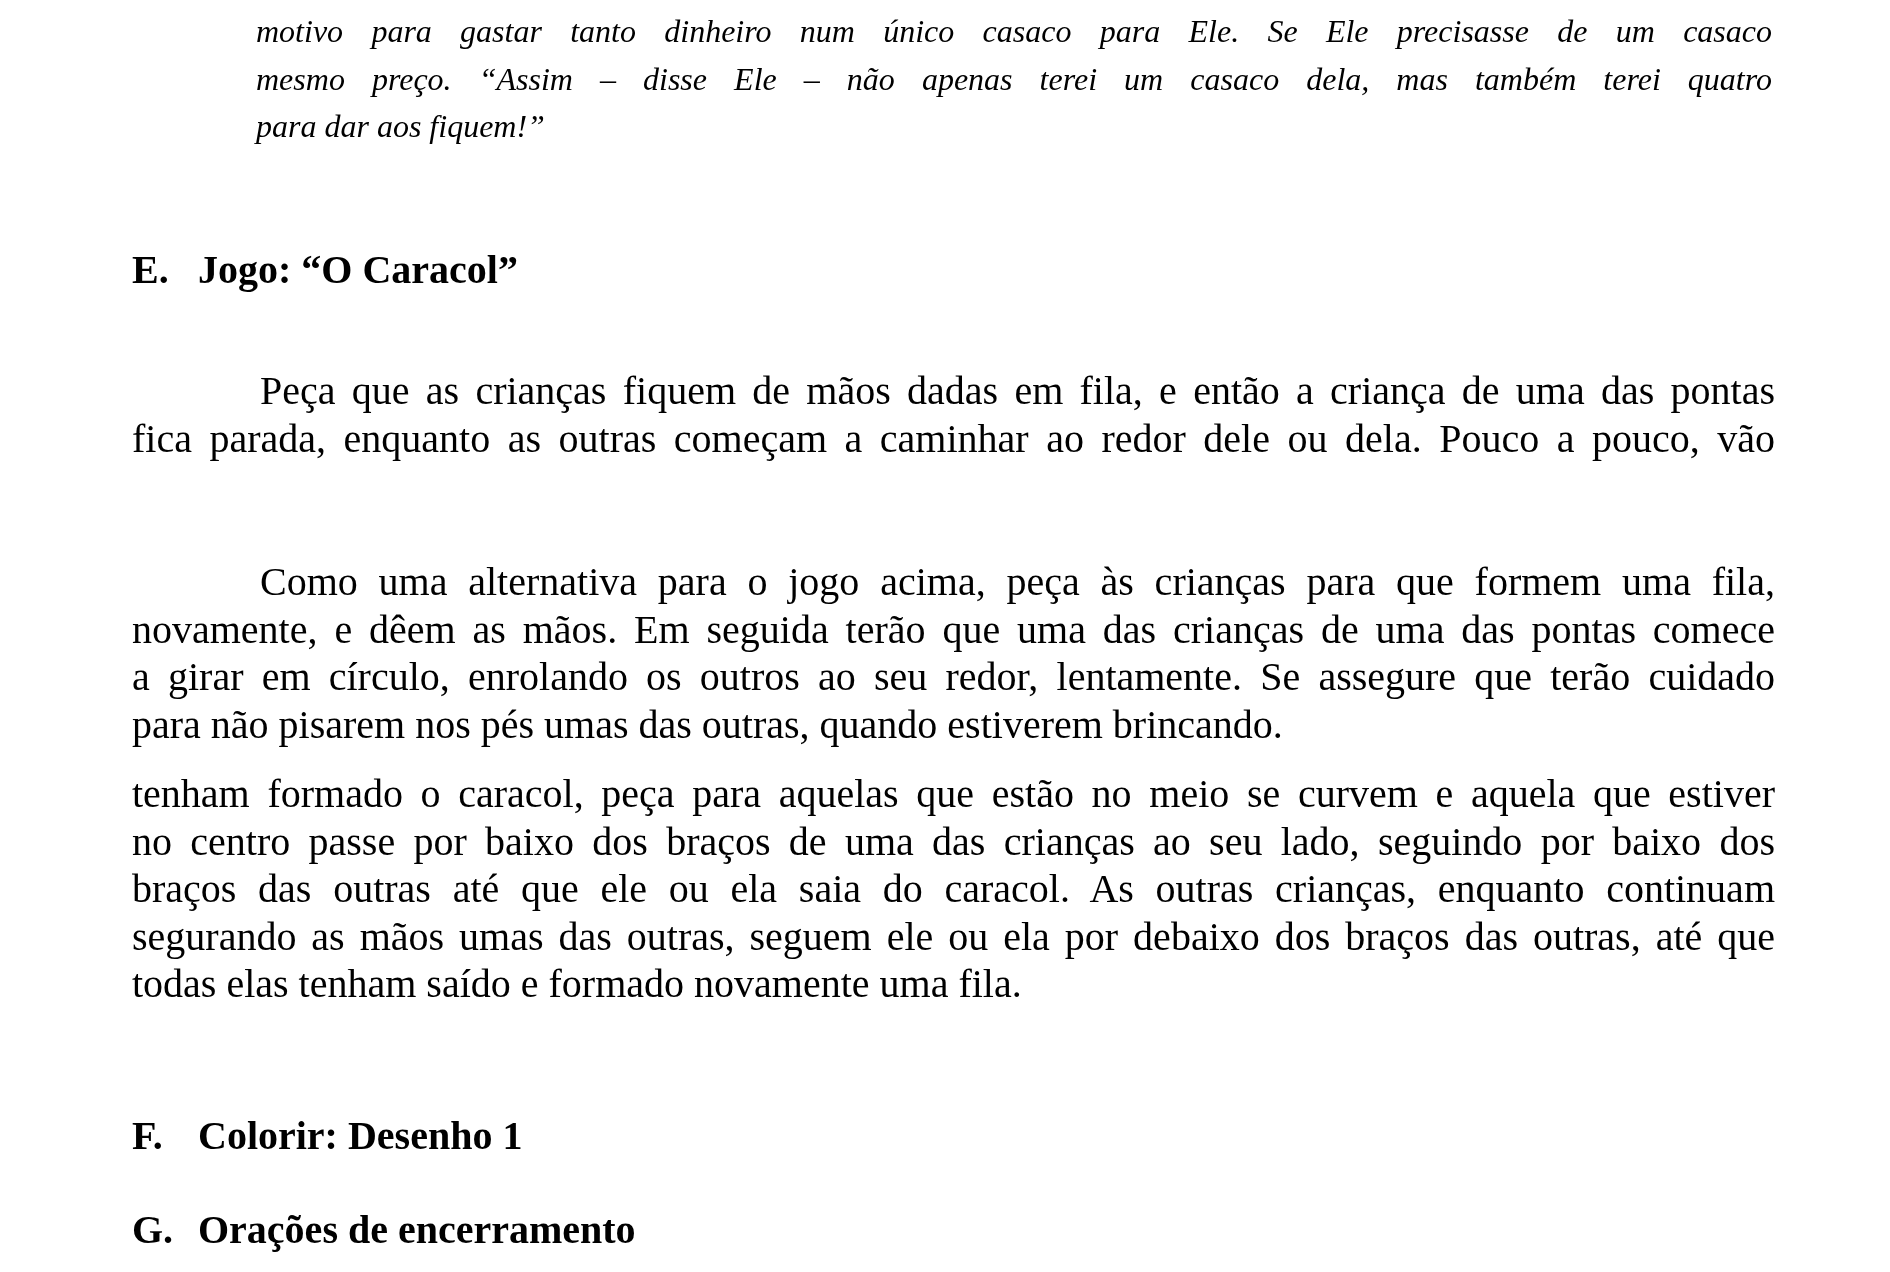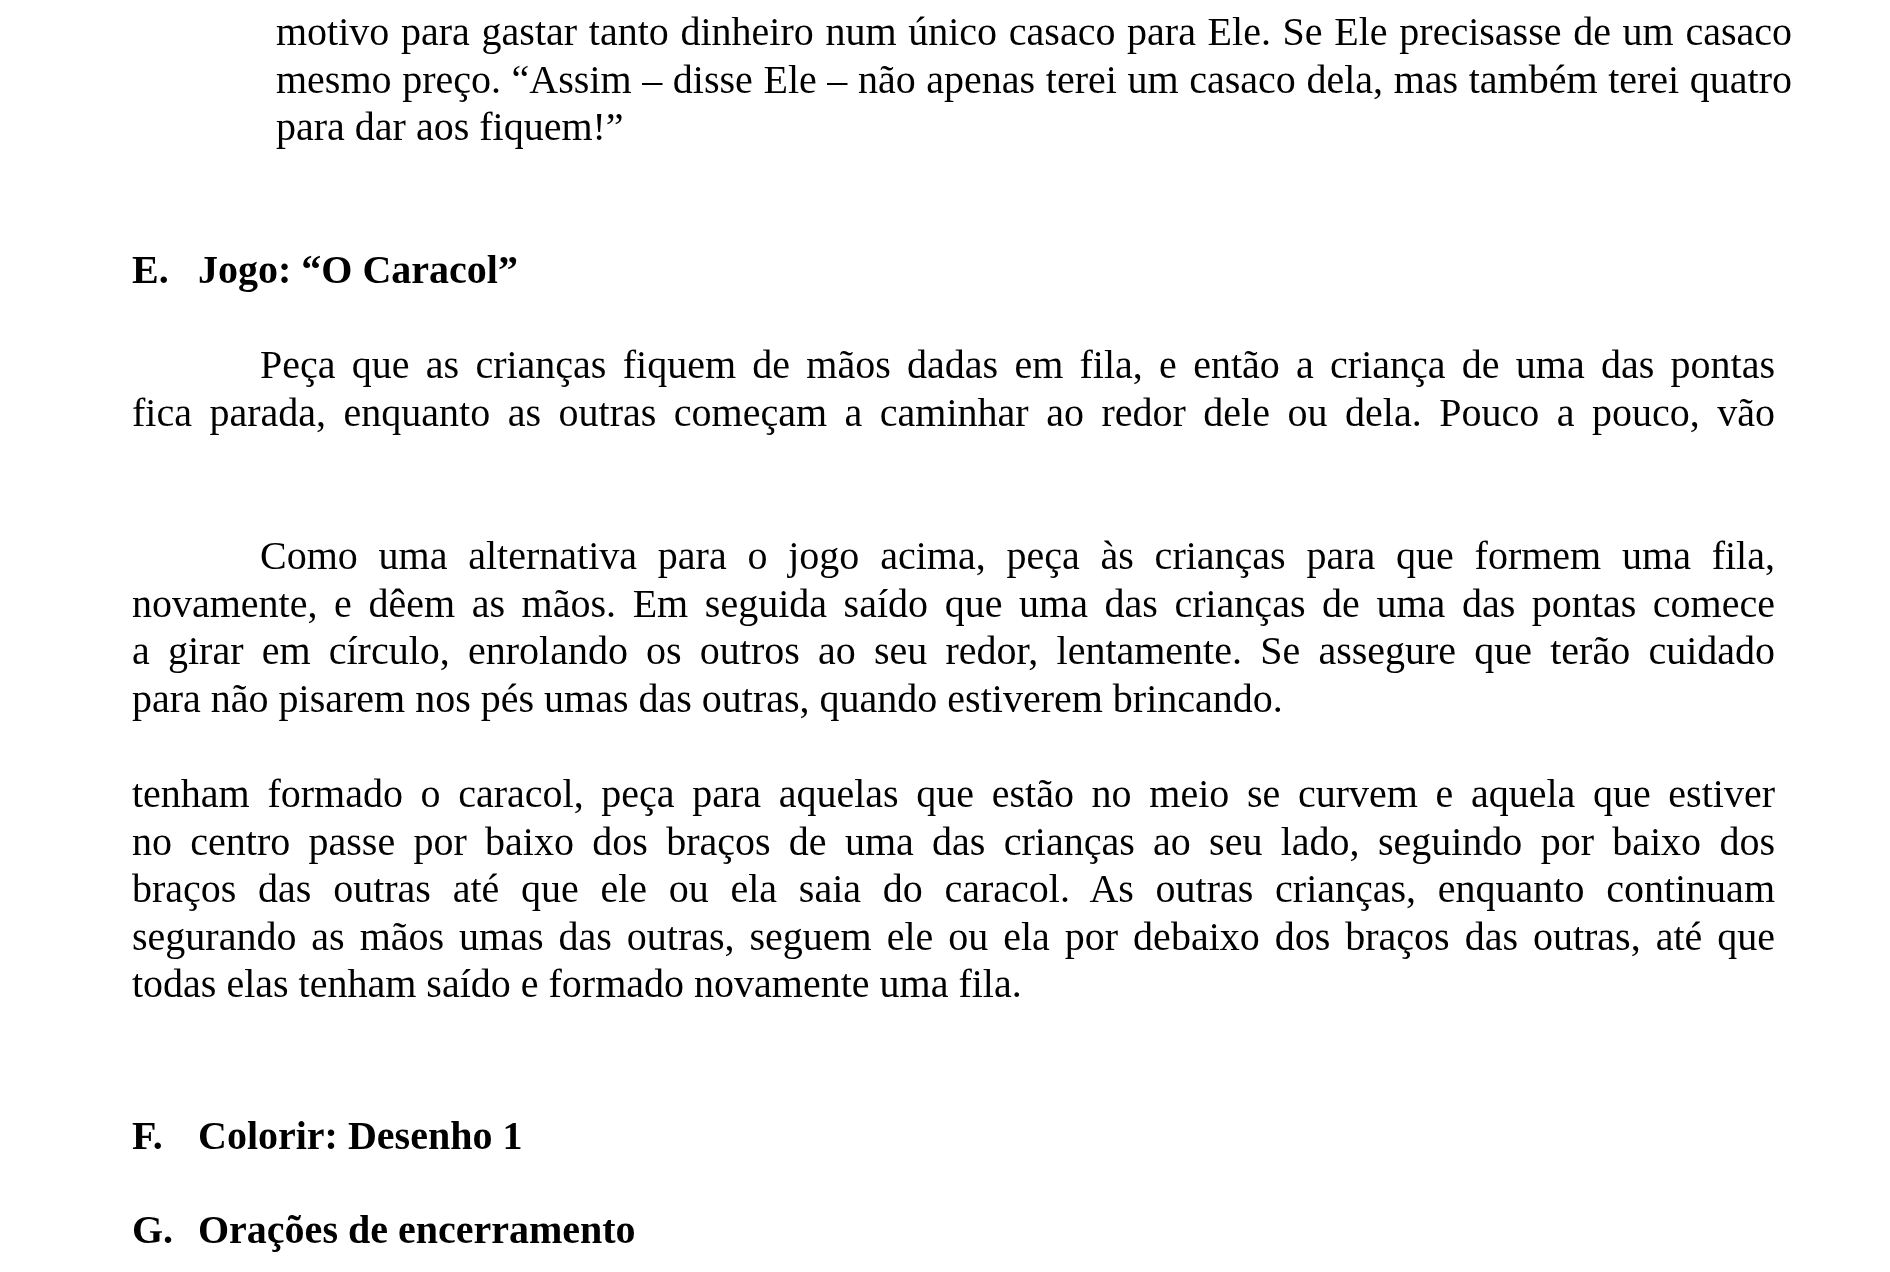--- a/index.html
+++ b/index.html
@@ -13,44 +13,46 @@
     height: 1272px;
     background: #ffffff;
     color: #000000;
     font-family: "Liberation Serif", "DejaVu Serif", serif;
     overflow: hidden;
   }
   .block {
     position: absolute;
   }
   .quote {
-    left: 276px;
+    left: 256px;
     top: 8px;
     width: 1516px;
-    font-size: 40px;
+    font-style: italic;
+    font-size: 32px;
     line-height: 47.5px;
   }
   .para {
     left: 132px;
     width: 1643px;
     font-size: 40px;
     line-height: 47.5px;
   }
   .line {
     text-align: justify;
     text-align-last: justify;
     text-justify: inter-word;
     white-space: normal;
   }
   .line.last {
     text-align: left;
     text-align-last: left;
   }
   .line.indent {
     padding-left: 128px;
+    margin-top: 26px;
   }
   .heading {
     left: 132px;
     width: 1643px;
     display: flex;
     font-size: 40px;
     line-height: 47.5px;
     font-weight: bold;
   }
   .heading .letter {
@@ -80,21 +82,21 @@
     <span class="title">Jogo: “O Caracol”</span>
   </div>
 
   <div class="block para" id="p1">
     <div class="line indent">Peça que as crianças fiquem de mãos dadas em fila, e então a criança de uma das pontas</div>
     <div class="line">fica parada, enquanto as outras começam a caminhar ao redor dele ou dela. Pouco a pouco, vão</div>
   </div>
 
   <div class="block para" id="p2">
     <div class="line indent">Como uma alternativa para o jogo acima, peça às crianças para que formem uma fila,</div>
-    <div class="line">novamente, e dêem as mãos.  Em seguida saído que uma das crianças de uma das pontas comece</div>
+    <div class="line">novamente, e dêem as mãos.  Em seguida terão que uma das crianças de uma das pontas comece</div>
     <div class="line">a girar em círculo, enrolando os outros ao seu redor, lentamente. Se assegure que terão cuidado</div>
     <div class="line last">para não pisarem nos pés umas das outras, quando estiverem brincando.</div>
   </div>
 
   <div class="block para" id="p3">
     <div class="line">tenham formado o caracol, peça para aquelas que estão no meio se curvem e aquela que estiver</div>
     <div class="line">no centro passe por baixo dos braços de uma das crianças ao seu lado, seguindo por baixo dos</div>
     <div class="line">braços das outras até que ele ou ela saia do caracol. As outras crianças, enquanto continuam</div>
     <div class="line">segurando as mãos umas das outras, seguem ele ou ela por debaixo dos braços das outras, até que</div>
     <div class="line last">todas elas tenham saído e formado novamente uma fila.</div>

